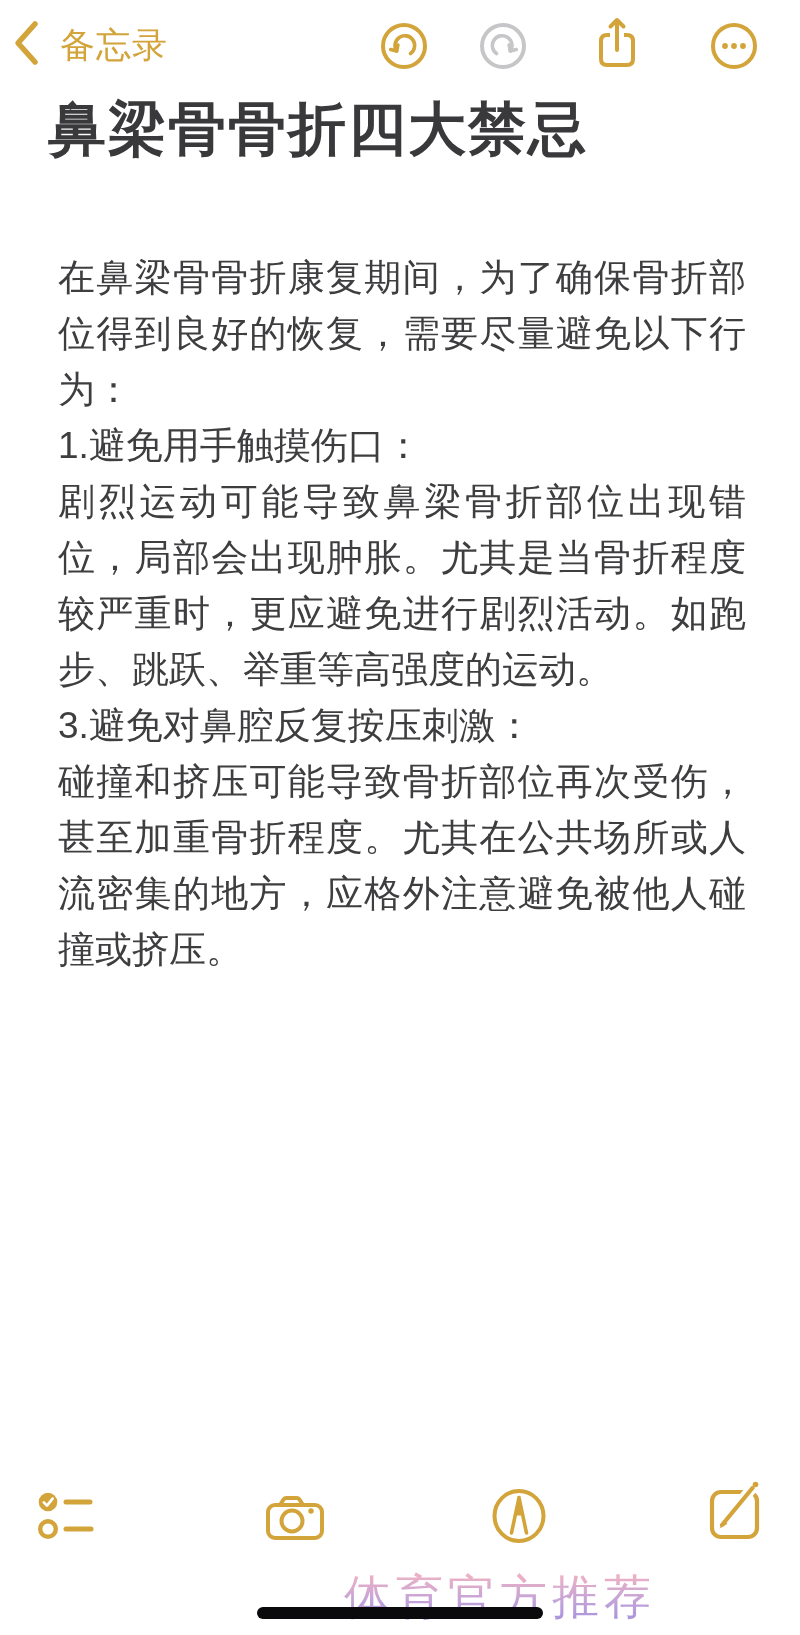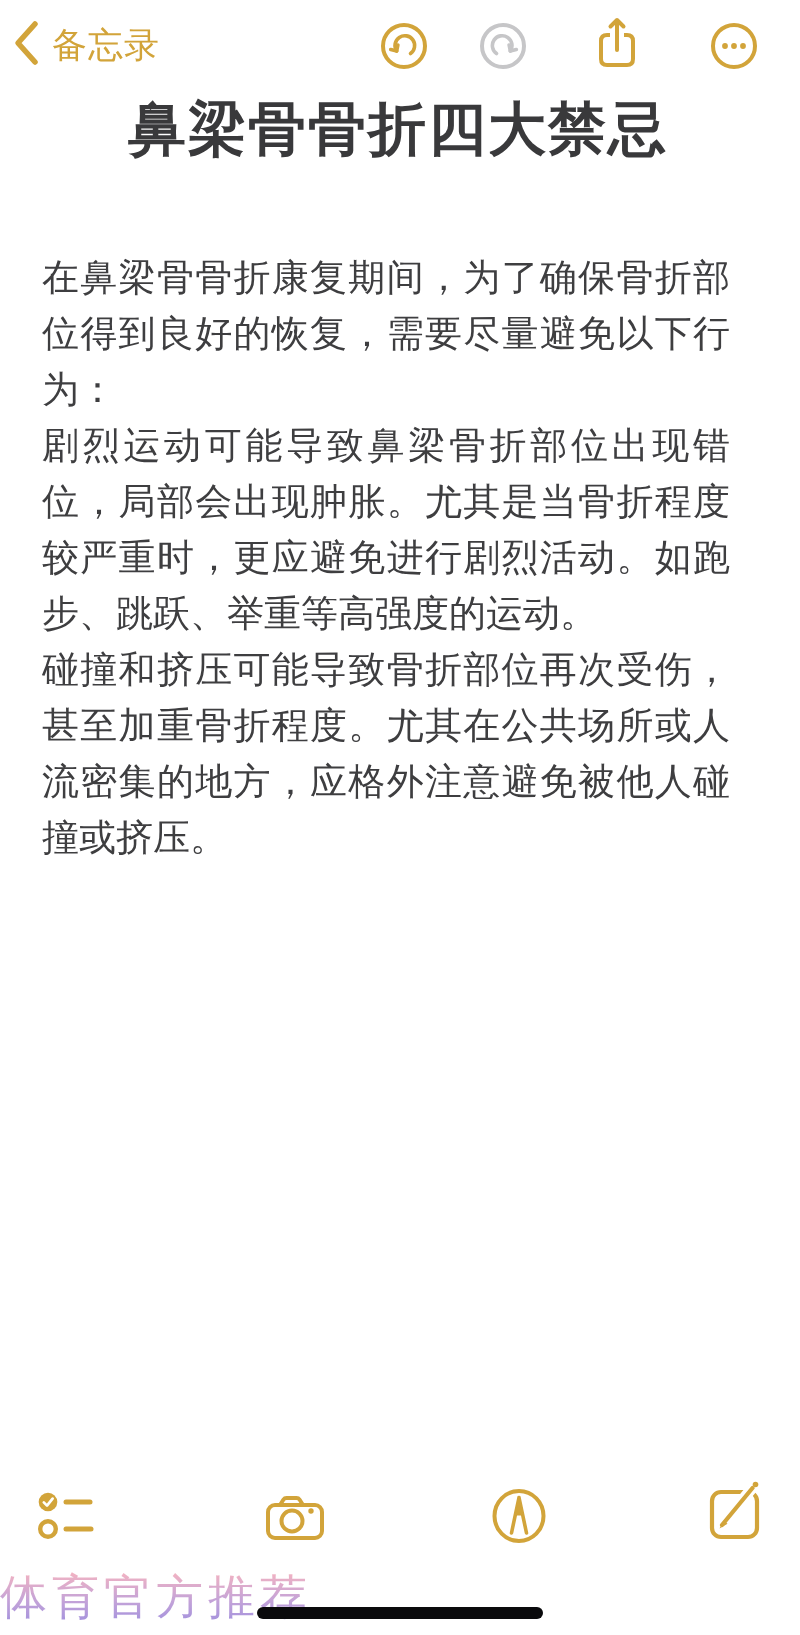--- a/index.html
+++ b/index.html
@@ -3,37 +3,37 @@
 <meta charset="utf-8">
 <style>
   html,body{margin:0;padding:0;}
   body{
     width:800px;height:1635px;position:relative;background:#ffffff;overflow:hidden;
     font-family:"Liberation Sans","DejaVu Sans",sans-serif;
   }
   .abs{position:absolute;}
   
   .nav-back-label{
-    left:52px;top:22px;font-size:35px;color:#D2A43A;letter-spacing:1px;
+    left:60px;top:22px;font-size:35px;color:#D2A43A;letter-spacing:1px;
   }
   .icon-btn svg{display:block;}
   
   .note-title{
     left:48px;top:96px;width:700px;margin:0;
-    font-size:58px;line-height:66px;font-weight:800;color:#39393B;letter-spacing:2px;text-align:center;
+    font-size:58px;line-height:66px;font-weight:800;color:#39393B;letter-spacing:2px;
   }
   .note-body{
-    left:42px;top:250px;width:688px;
+    left:58px;top:250px;width:688px;
     font-size:37px;line-height:56px;color:#3E3E40;
     word-break:normal;overflow-wrap:break-word;text-align:justify;text-justify:inter-ideograph;
   }
   .note-body .para{margin:0;padding:0;}
   
   .watermark{
-    left:0;top:1566px;width:656px;text-align:left;
+    left:0;top:1566px;width:656px;text-align:right;
     font-size:47px;letter-spacing:5px;font-weight:400;
     background:linear-gradient(180deg,#F2B3C2 10%,#C4A3D8 55%,#9F90DE 95%);
     -webkit-background-clip:text;background-clip:text;color:transparent;
     z-index:1;
   }
   .home-indicator{
     left:257px;top:1607px;width:286px;height:12px;border-radius:7px;
     background:#0A0A0C;z-index:2;
   }
 </style>
@@ -86,21 +86,23 @@
       <circle cx="24" cy="24" r="2.9" fill="#D2A43A"></circle>
       <circle cx="33" cy="24" r="2.9" fill="#D2A43A"></circle>
     </svg>
   </span>
 </div>
 
 <h1 class="abs note-title">鼻梁骨骨折四大禁忌</h1>
 
 <div class="abs note-body">
   <div class="para">在鼻梁骨骨折康复期间，为了确保骨折部位得到良好的恢复，需要尽量避免以下行为：</div>
+  <div class="para">1.避免用手触摸伤口：</div>
   <div class="para">剧烈运动可能导致鼻梁骨折部位出现错位，局部会出现肿胀。尤其是当骨折程度较严重时，更应避免进行剧烈活动。如跑步、跳跃、举重等高强度的运动。</div>
+  <div class="para">3.避免对鼻腔反复按压刺激：</div>
   <div class="para">碰撞和挤压可能导致骨折部位再次受伤，甚至加重骨折程度。尤其在公共场所或人流密集的地方，应格外注意避免被他人碰撞或挤压。</div>
 </div>
 
 <div class="abs icon-btn" style="left:38px;top:1488px;">
   <span>
     <svg width="58" height="52" viewBox="0 0 58 52" fill="none">
       <circle cx="10" cy="14" r="9.3" fill="#D2A43A"></circle>
       <path d="M5.8,14.4 l3.2,3.2 l5.6,-7" stroke="#ffffff" stroke-width="2.7" stroke-linecap="round" stroke-linejoin="round"></path>
       <path d="M28,14 H52" stroke="#D2A43A" stroke-width="5" stroke-linecap="round"></path>
       <circle cx="10" cy="41" r="7.8" stroke="#D2A43A" stroke-width="4.4"></circle>

